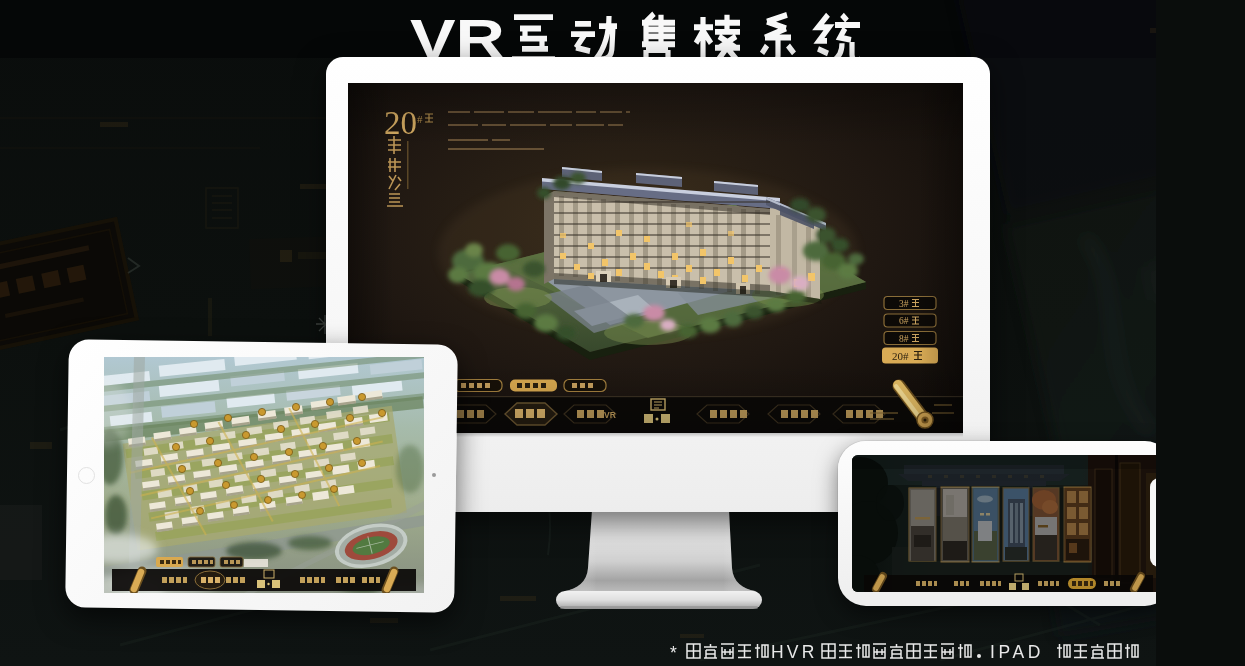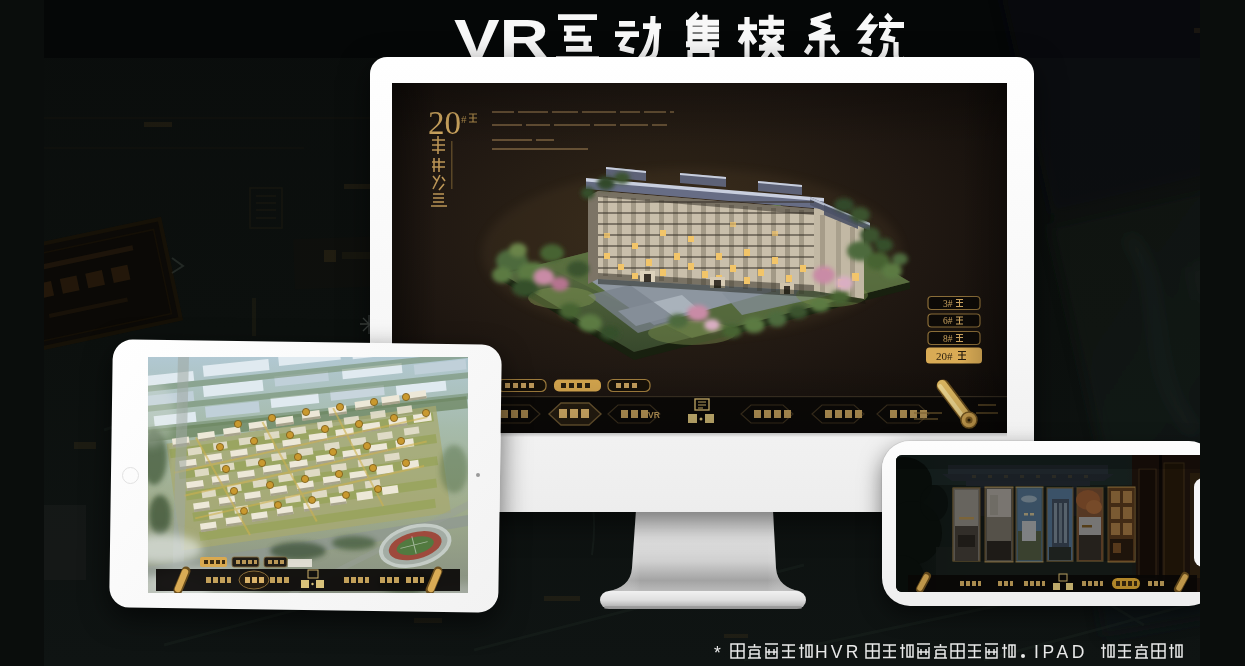--- a/index.html
+++ b/index.html
@@ -1,15 +1,15 @@
 <!DOCTYPE html>
 <html><head><meta charset="utf-8">
 <style>
   html,body{margin:0;padding:0;background:#0a0d0c;}
-  #stage{position:relative;width:1156px;height:666px;overflow:hidden;background:#a3a3a3;font-family:"Liberation Sans",sans-serif;margin-left:44px;}
+  #stage{position:relative;width:1156px;height:666px;overflow:hidden;background:#a3a3a3;font-family:"Liberation Sans",sans-serif;}
   .abs{position:absolute;}
 </style></head>
 <body>
 <div id="stage">
 
 <svg class="abs" style="left:0;top:0" width="1245" height="666" viewBox="0 0 1245 666">
   <defs>
     <linearGradient id="bgv" x1="0" y1="0" x2="0" y2="1">
       <stop offset="0" stop-color="#0a0d0c"></stop>
           <stop offset="0.5" stop-color="#0c100e"></stop>

